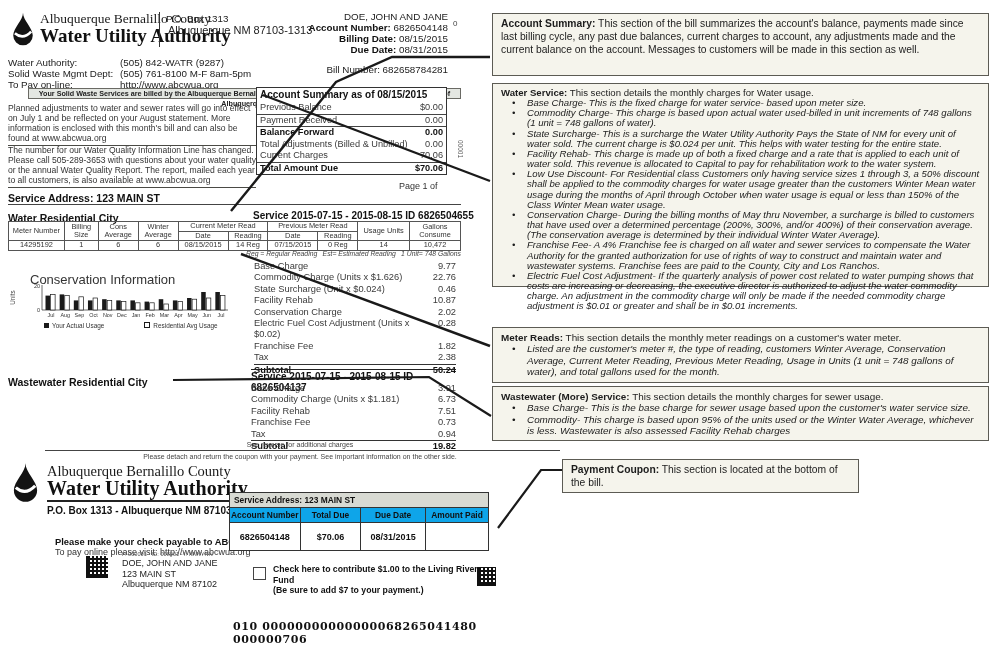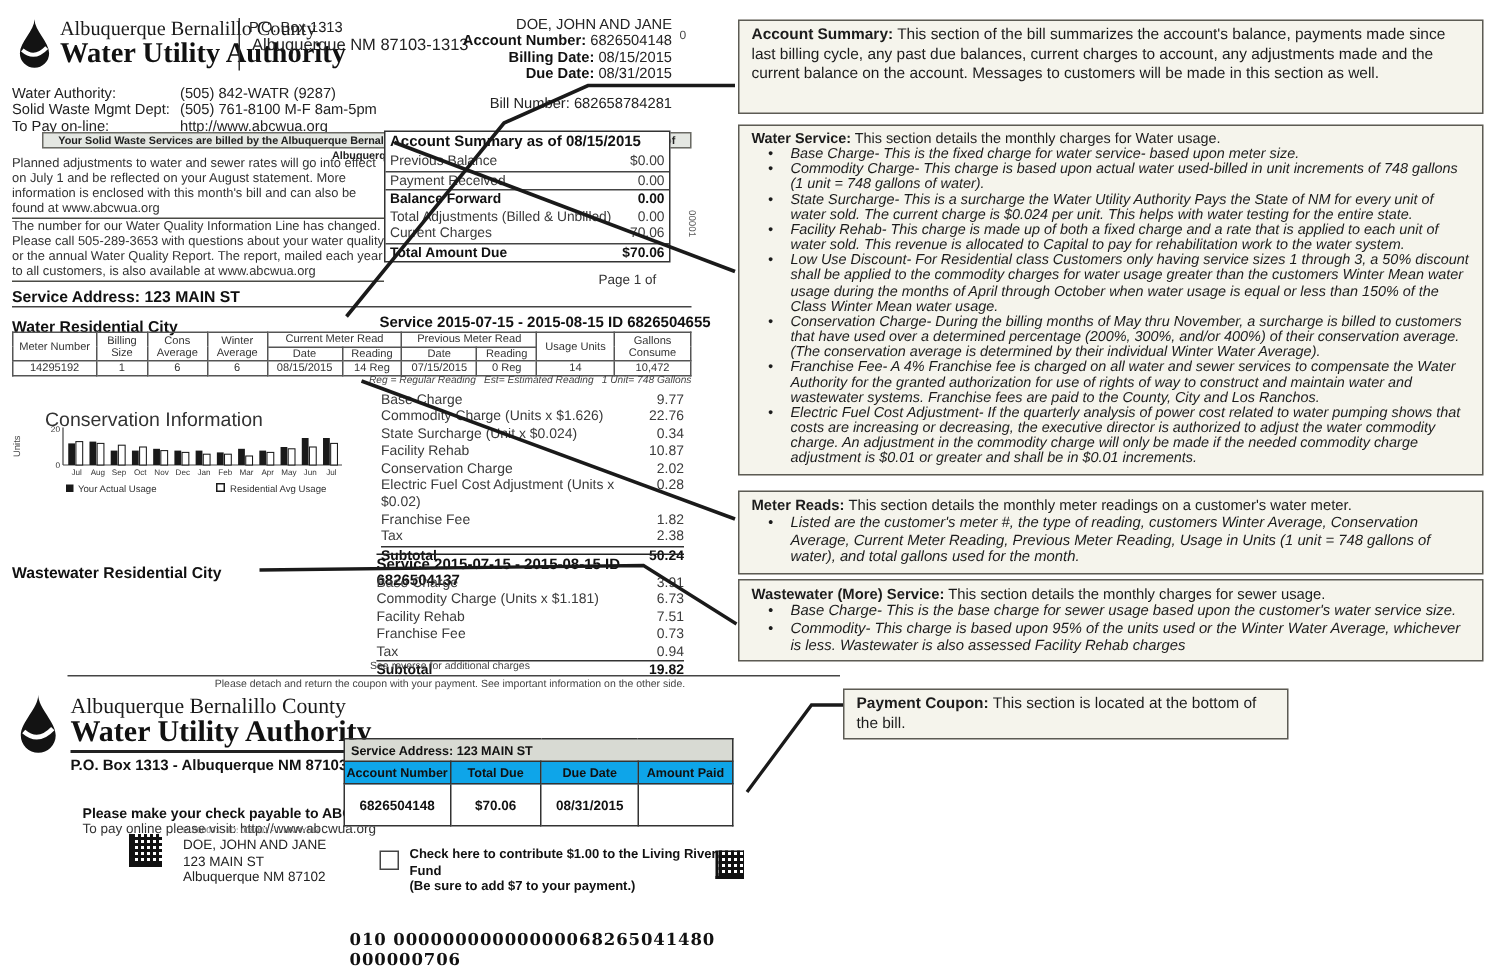--- a/index.html
+++ b/index.html
@@ -247,21 +247,21 @@
       <div class="chg">
           <span>Base Charge</span>
           <span>9.77</span>
         </div>
       <div class="chg">
           <span>Commodity Charge (Units x $1.626)</span>
           <span>22.76</span>
         </div>
       <div class="chg">
           <span>State Surcharge (Unit x $0.024)</span>
-          <span>0.34</span>
+          <span>0.46</span>
         </div>
       <div class="chg">
           <span>Facility Rehab</span>
           <span>10.87</span>
         </div>
       <div class="chg">
           <span>Conservation Charge</span>
           <span>2.02</span>
         </div>
       <div class="chg">
@@ -361,21 +361,21 @@
     <div class="abs dm" style="left:86px;top:556px;width:22px;height:22px"></div>
     <div class="abs dm" style="left:477px;top:567px;width:19px;height:19px"></div>
 
     <div class="abs" style="left:233px;top:620px;font-family:'DejaVu Serif',serif;font-weight:bold;font-size:11px;letter-spacing:0.6px;color:#111">010  00000000000000068265041480 000000706</div>
   </div>
 
   <div class="ann" style="left:492px;top:13px;width:497px;height:63px">
     <p><b>Account Summary:</b> <span>This section of the bill summarizes the account's balance, payments made since last billing cycle, any past due balances, current charges to account, any adjustments made and the current balance on the account. Messages to customers will be made in this section as well.</span></p>
   </div>
 
-  <div class="ann dense" style="left:492px;top:83px;width:497px;height:234px">
+  <div class="ann dense" style="left:492px;top:83px;width:497px;height:204px">
     <p><b>Water Service:</b> <span>This section details the monthly charges for Water usage.</span></p>
     <ul>
       <li>Base Charge- This is the fixed charge for water service- based upon meter size.</li>
       <li>Commodity Charge- This charge is based upon actual water used-billed in unit increments of 748 gallons (1 unit = 748 gallons of water).</li>
       <li>State Surcharge- This is a surcharge the Water Utility Authority Pays the State of NM for every unit of water sold. The current charge is $0.024 per unit. This helps with water testing for the entire state.</li>
       <li>Facility Rehab- This charge is made up of both a fixed charge and a rate that is applied to each unit of water sold. This revenue is allocated to Capital to pay for rehabilitation work to the water system.</li>
       <li>Low Use Discount- For Residential class Customers only having service sizes 1 through 3, a 50% discount shall be applied to the commodity charges for water usage greater than the customers Winter Mean water usage during the months of April through October when water usage is equal or less than 150% of the Class Winter Mean water usage.</li>
       <li>Conservation Charge- During the billing months of May thru November, a surcharge is billed to customers that have used over a determined percentage (200%, 300%, and/or 400%) of their conservation average. (The conservation average is determined by their individual Winter Water Average).</li>
       <li>Franchise Fee- A 4% Franchise fee is charged on all water and sewer services to compensate the Water Authority for the granted authorization for use of rights of way to construct and maintain water and wastewater systems. Franchise fees are paid to the County, City and Los Ranchos.</li>
       <li>Electric Fuel Cost Adjustment- If the quarterly analysis of power cost related to water pumping shows that costs are increasing or decreasing, the executive director is authorized to adjust the water commodity charge. An adjustment in the commodity charge will only be made if the needed commodity charge adjustment is $0.01 or greater and shall be in $0.01 increments.</li>

